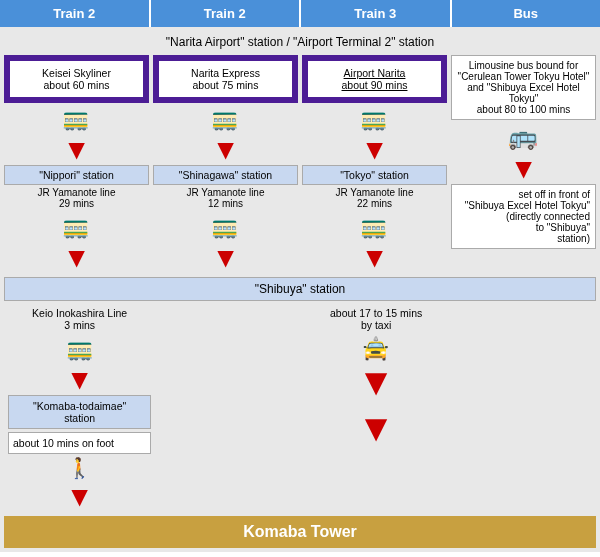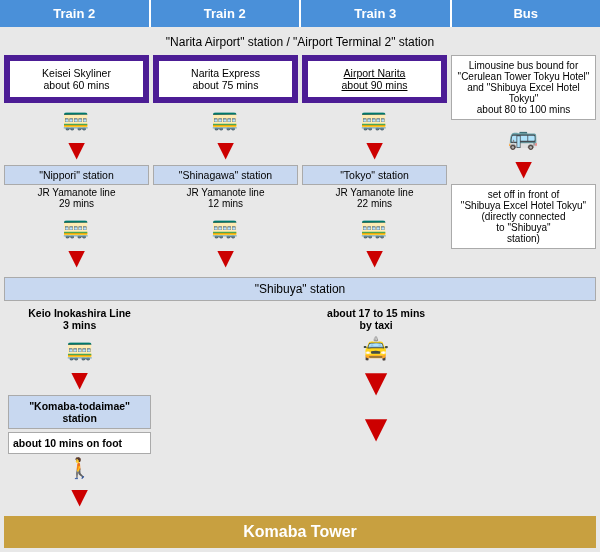--- a/index.html
+++ b/index.html
@@ -111,21 +111,20 @@
       text-align: center;
       font-size: 10px;
       padding: 2px 0;
     }
 
     
     .bottom-section {
       display: flex;
       gap: 1px;
       margin-bottom: 4px;
-      font-weight: bold;
     }
 
     .komaba-box {
       background: #c8d8f0;
       border: 1px solid #aaa;
       width: 100%;
       padding: 4px;
       text-align: center;
       font-size: 10.5px;
     }
@@ -171,21 +170,21 @@
       font-size: 16px;
       font-weight: bold;
       color: white;
       margin-top: 2px;
     }
 
     .bus-get-off {
       background: white;
       border: 1px solid #aaa;
       padding: 4px 5px;
-      text-align: center;
+      text-align: right;
       font-size: 10px;
       width: 100%;
     }
 
     .col-bus {
       flex: 1;
       display: flex;
       flex-direction: column;
       align-items: center;
     }

